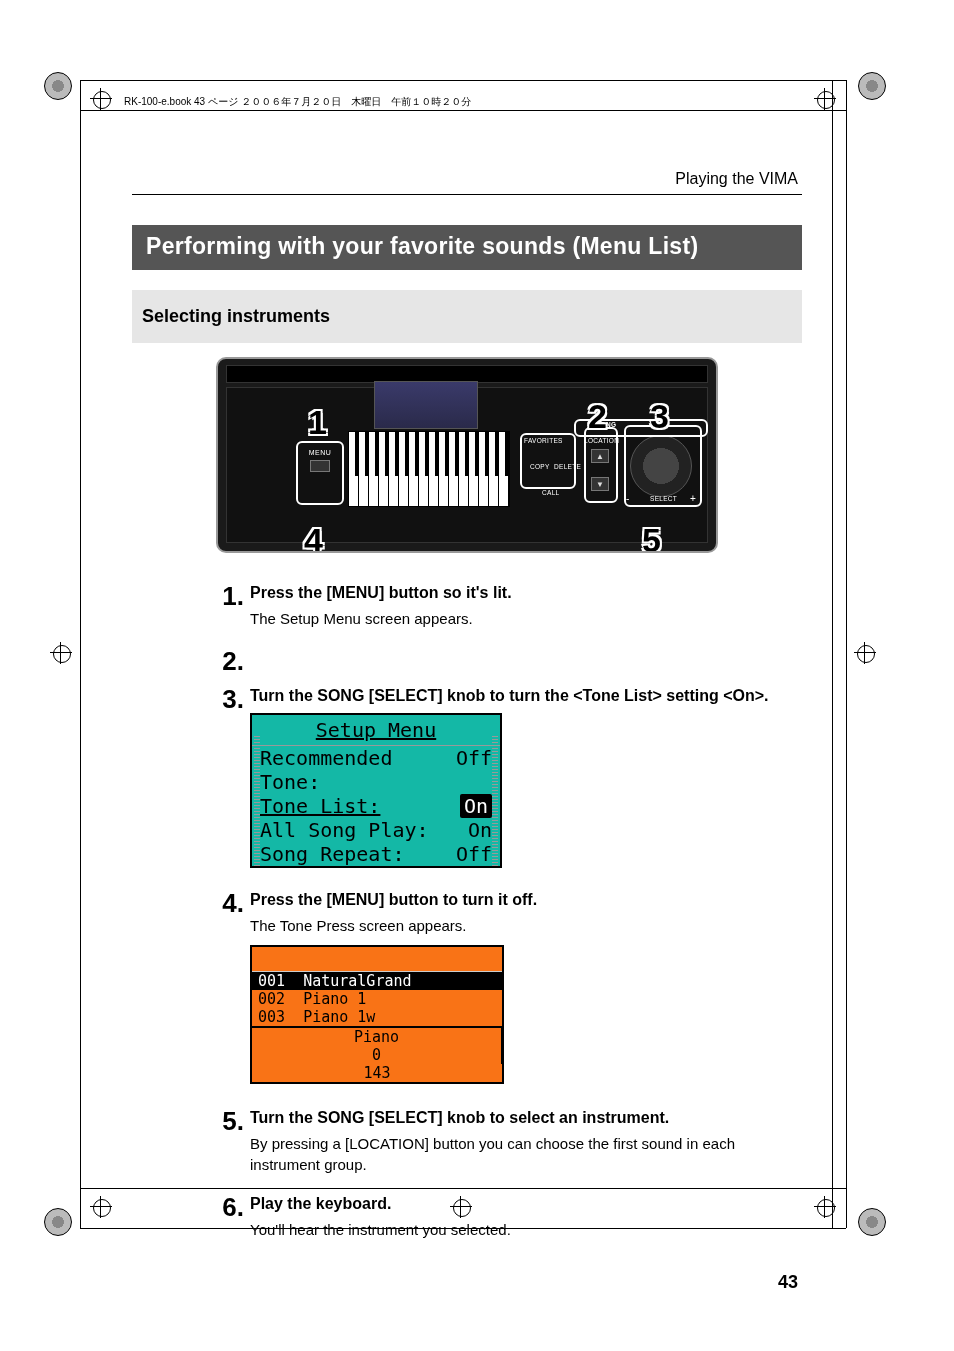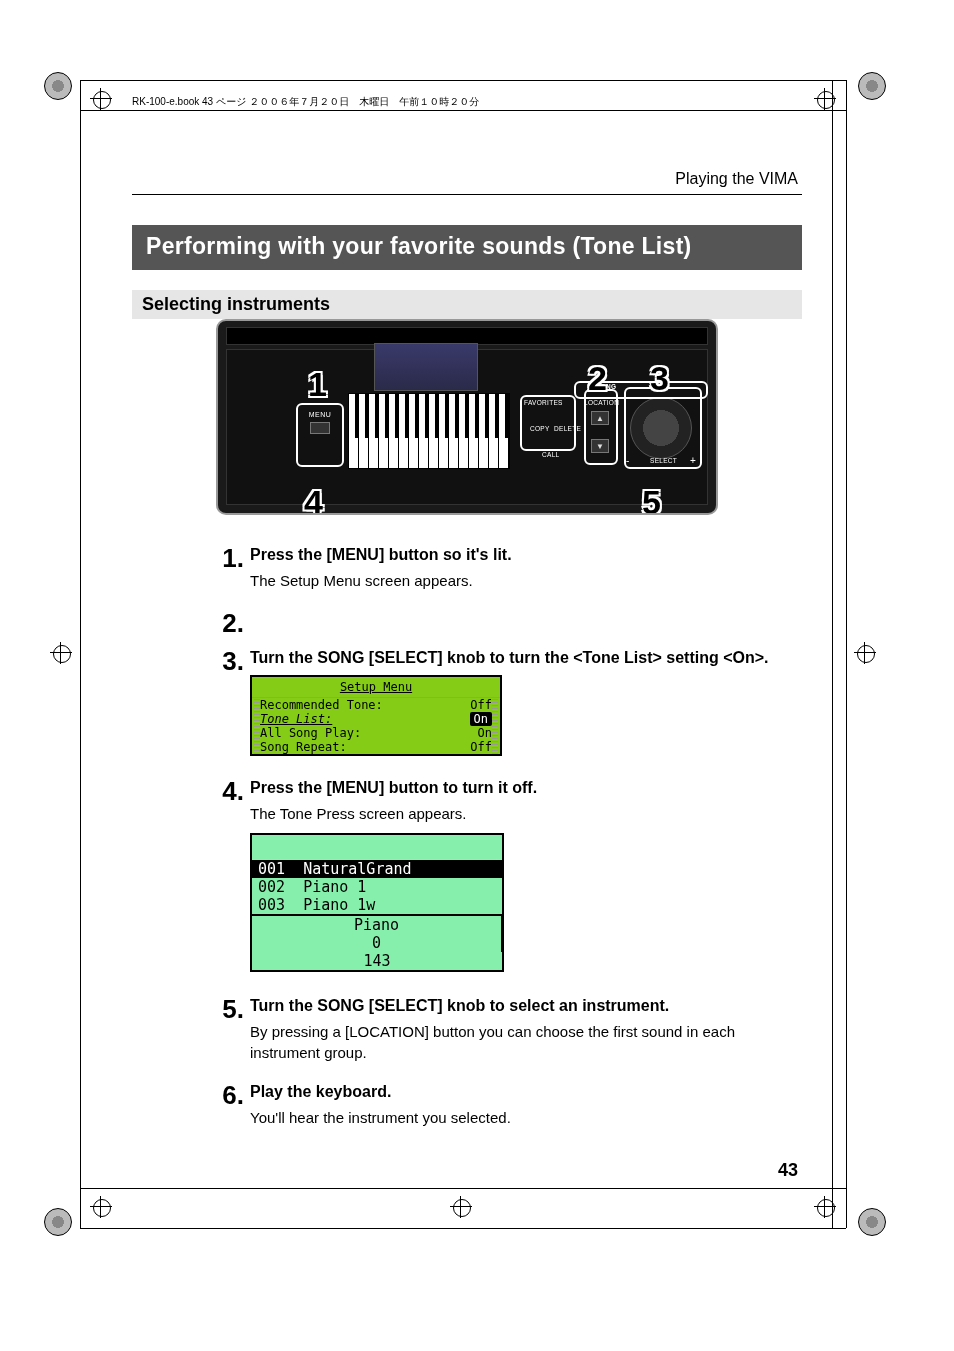--- a/index.html
+++ b/index.html
@@ -13,21 +13,21 @@
     color: #000;
   }
   .page {
     position: absolute;
     left: 132px;
     top: 170px;
     width: 670px;
   }
   .book-header {
     position: absolute;
-    left: 132px;
+    left: 124px;
     top: 95px;
     font-size: 10px;
   }
   .running-head {
     text-align: right;
     font-size: 16px;
     margin-bottom: 6px;
     padding-right: 4px;
   }
   .hr-head {
@@ -47,21 +47,22 @@
   .intro {
     margin-left: 108px;
     font-size: 15.5px;
     line-height: 1.5;
     margin-bottom: 26px;
   }
   .sub-bar {
     background: #e6e6e6;
     font-size: 18px;
     font-weight: 700;
-    padding: 4px 10px;
+    padding: 16px 10px;
+    margin-bottom: 14px;
   }
   .panel-wrap {
     display: flex;
     justify-content: center;
     margin-bottom: 28px;
   }
   .panel {
     width: 498px;
     height: 192px;
     border: 2px solid #999;
@@ -185,22 +186,22 @@
   .step-text {
     font-size: 15px;
     line-height: 1.45;
     margin-bottom: 6px;
   }
   .lcd-shot {
     width: 248px;
     border: 2px solid #000;
     margin: 8px 0 10px 0;
     font-family: "Lucida Console", monospace;
-    font-size: 12px;
-    background: #84cc16;
+    font-size: 20px;
+    background: #14b8a6;
     position: relative;
   }
   .lcd-shot .title {
     text-align: center;
     padding: 3px 0;
     border-bottom: 1px solid #999;
     text-decoration: underline;
   }
   .lcd-shot .row {
     display: flex; justify-content: space-between;
@@ -215,21 +216,21 @@
   .hl-cell {
     background: #000; color: #fff; padding: 0 4px;
     border-radius: 2px;
   }
   .lcd-shot2 {
     width: 250px;
     border: 2px solid #000;
     margin: 8px 0 12px 0;
     font-family: "Lucida Console", monospace;
     font-size: 15px;
-    background: #86efac;
+    background: #f97316;
   }
   .lcd-shot2 .blank { height: 24px; border-bottom: 1px solid #ccc; }
   .lcd-shot2 .r { padding: 0 6px; }
   .lcd-shot2 .foot {
     display: flex; border-top: 1px solid #000; flex-direction: column;
   }
   .lcd-shot2 .foot .c1 {
     flex: 1.2; border: 1px solid #000; border-left: none; border-bottom: none;
     text-align: center;
   }
@@ -303,21 +304,21 @@
 <div class="crop-frame-h" style="left:80px; top:1228px; width:766px;"></div>
 <div class="crop-frame-h" style="left:80px; top:1188px; width:766px;"></div>
 <div class="crop-frame-v" style="left:832px; top:80px; height:1148px;"></div>
 
 <div class="book-header">RK-100-e.book  43 ページ  ２００６年７月２０日　木曜日　午前１０時２０分</div>
 
 <div class="page">
   <div class="running-head">Playing the VIMA</div>
   <hr class="hr-head">
 
-  <div class="section-bar">Performing with your favorite sounds (Tone List)</div>
+  <div class="section-bar">Performing with your favorite sounds (Menu List)</div>
 
 
   <div class="sub-bar">Selecting instruments</div>
 
   <div class="panel-wrap">
     <div class="panel">
       <div class="toprow"></div>
       <div class="body"></div>
       <div class="lcd"></div>
       <div class="keybed"></div>
@@ -375,21 +376,21 @@
 
         <div class="lcd-shot">
           <div class="side-grad sgl"></div>
           <div class="side-grad sgr"></div>
           <div class="title">Setup Menu</div>
           <div class="row">
             <span>Recommended Tone:</span>
             <span>Off</span>
           </div>
           <div class="row">
-            <span style="text-decoration:underline;font-style:italic;">Tone List:</span>
+            <span style="text-decoration:underline;">Tone List:</span>
             <span class="hl-cell">On</span>
           </div>
           <div class="row">
             <span>All Song Play:</span>
             <span>On</span>
           </div>
           <div class="row">
             <span>Song Repeat:</span>
             <span>Off</span>
           </div>

